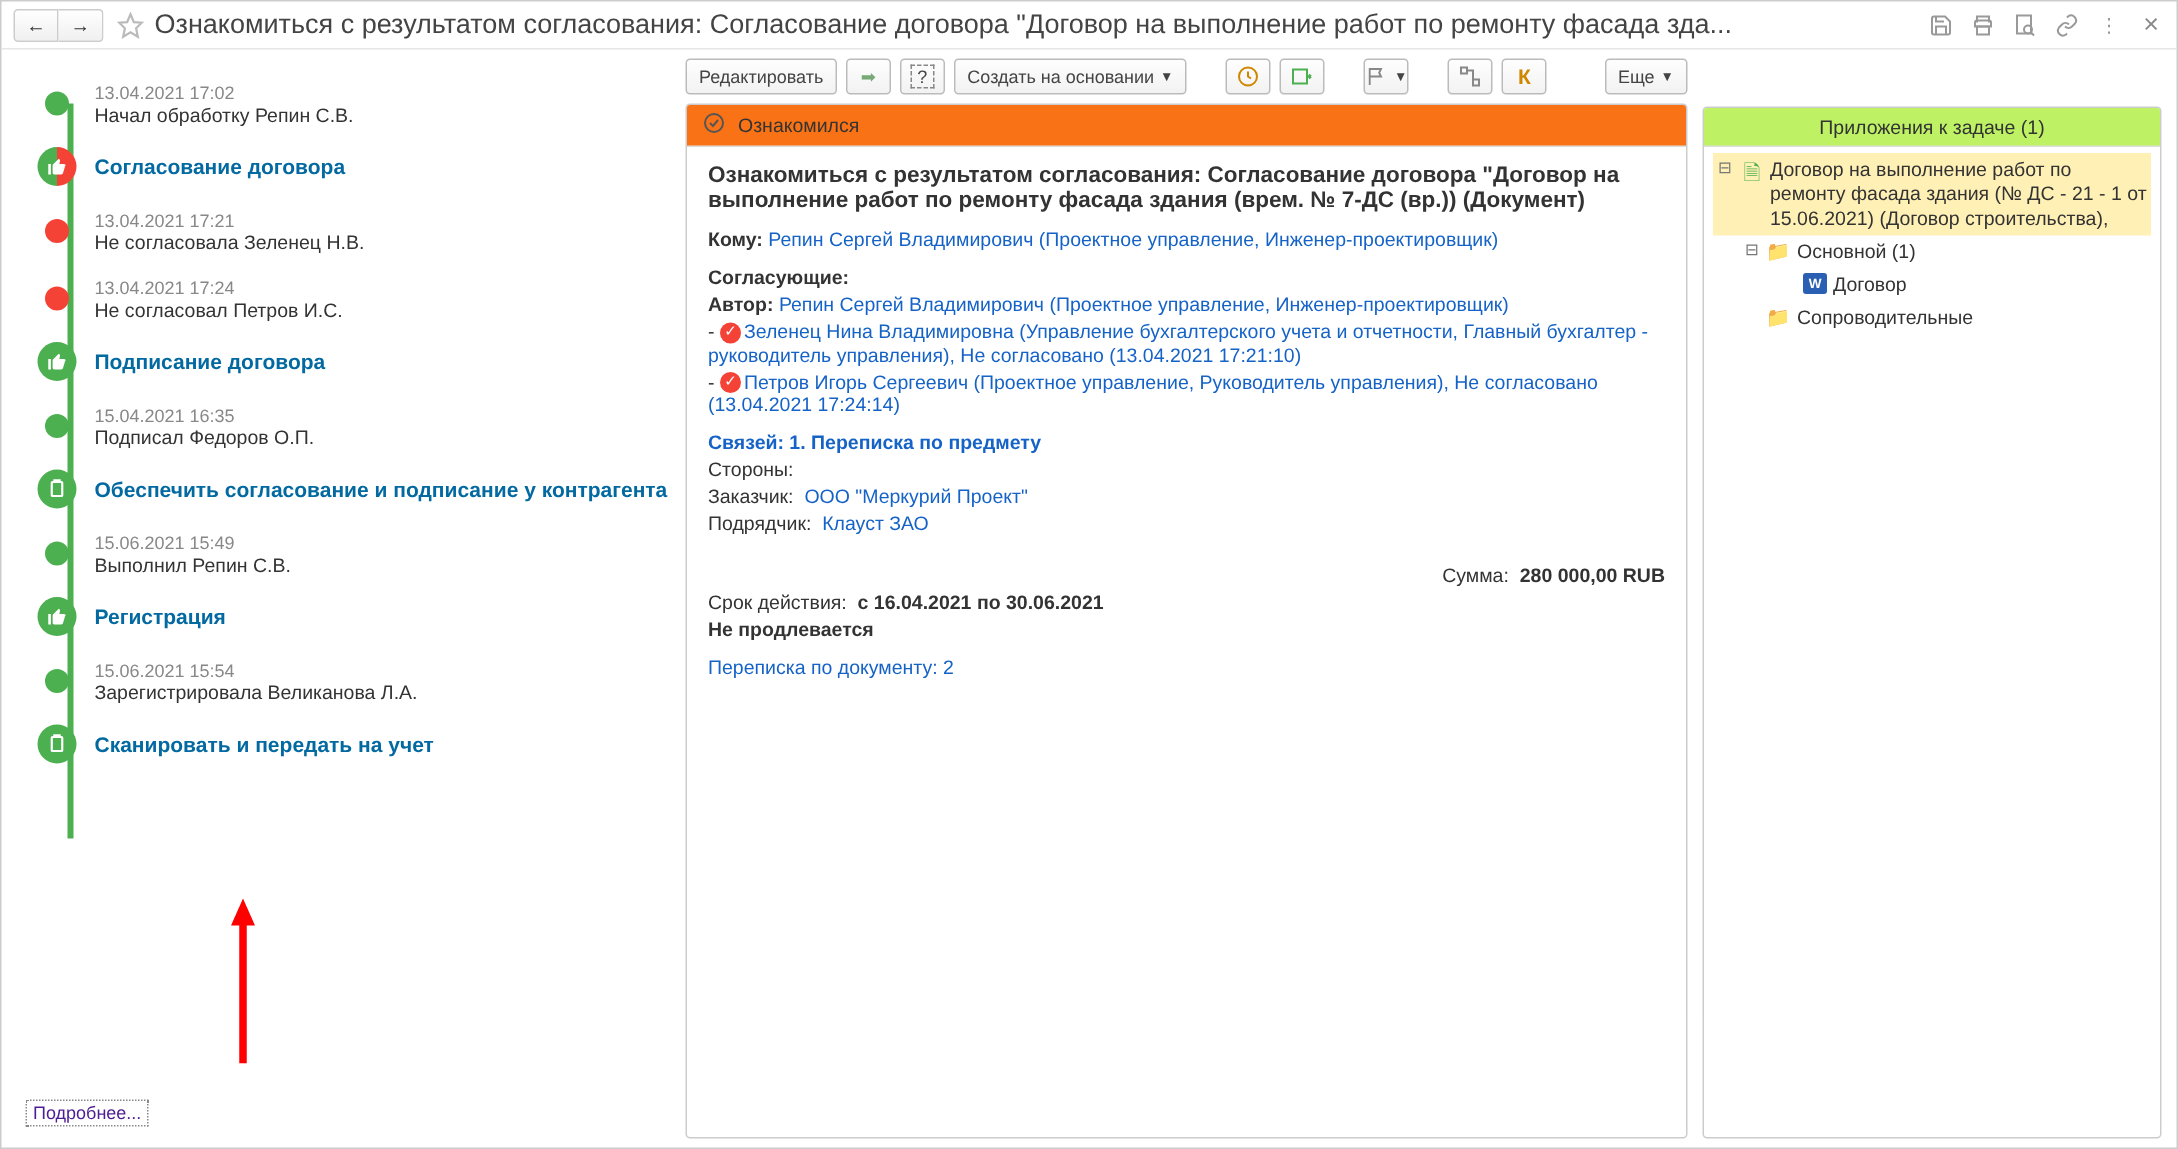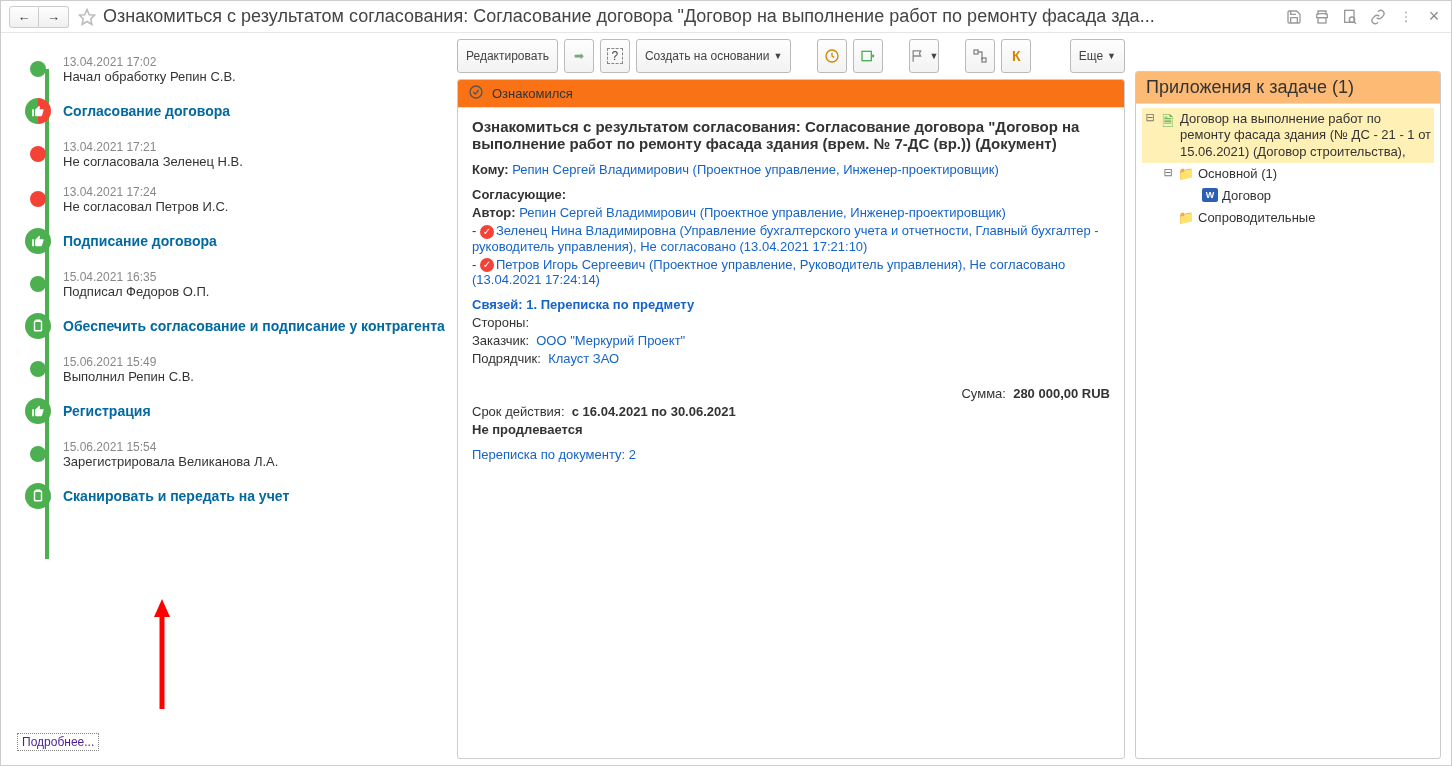--- a/index.html
+++ b/index.html
@@ -110,21 +110,21 @@
     flex-direction: column;
     min-width: 0;
   }
   .toolbar {
     display: flex;
     align-items: center;
     gap: 6px;
     margin-bottom: 6px;
   }
   .tbtn {
-    height: 34px;
+    height: 24px;
     border: 1px solid #bbb;
     border-radius: 3px;
     background: linear-gradient(#fefefe,#f2f2f2);
     padding: 0 8px;
     display: inline-flex; align-items: center; justify-content: center;
     font-size: 12px; cursor: pointer; color: #444;
   }
   .tbtn.icon { width: 30px; padding: 0;}
   .tbtn .caret-down { margin-left: 4px; font-size: 9px;}
   .tbtn-spacer { width: 14px;}
@@ -158,24 +158,25 @@
   .attach-panel {
     width: 306px;
     border: 1px solid #ccc;
     border-radius: 3px;
     margin-left: 10px;
     margin-top: 32px;
     display: flex; flex-direction: column;
     overflow: hidden;
   }
   .attach-header {
-    background: #fdba74;
+    background: #bef264;
     border-bottom: 1px solid #ddd;
     padding: 5px 10px;
-    font-size: 18px;
+    font-size: 13px;
+    text-align: center;
   }
   .attach-body { padding: 4px 6px; overflow: auto; flex:1;}
   .tree-row {
     display: flex; align-items: flex-start;
     padding: 3px 2px;
     gap: 4px;
     cursor: pointer;
   }
   .tree-row.selected {
     background: #fff0b5;

